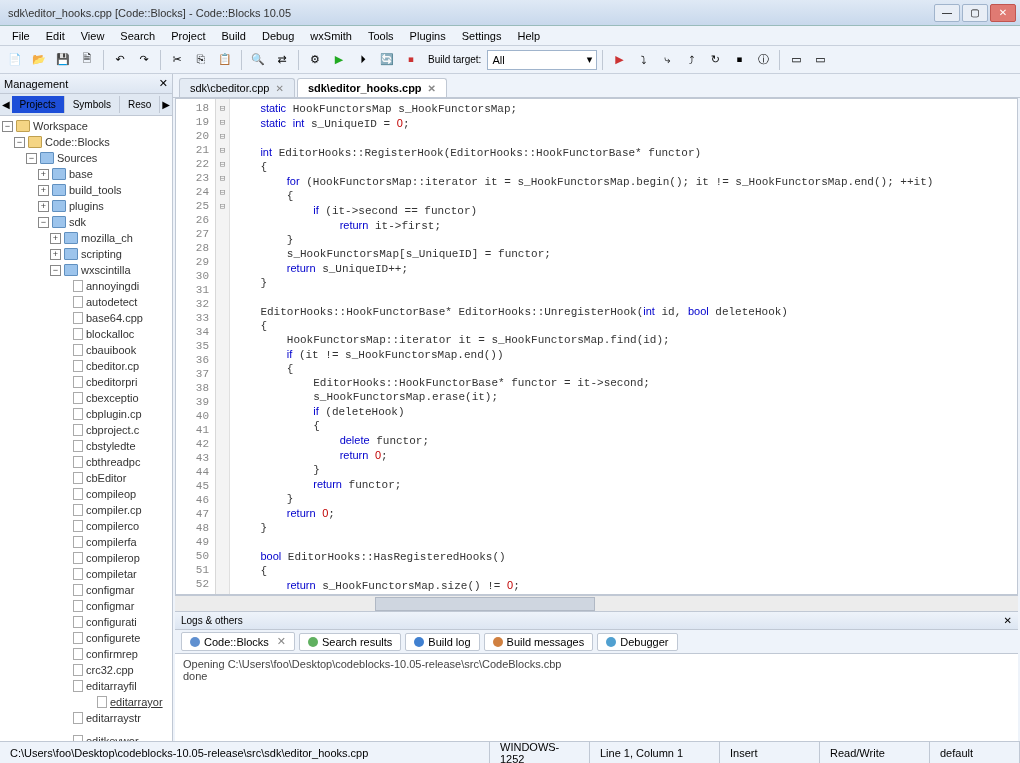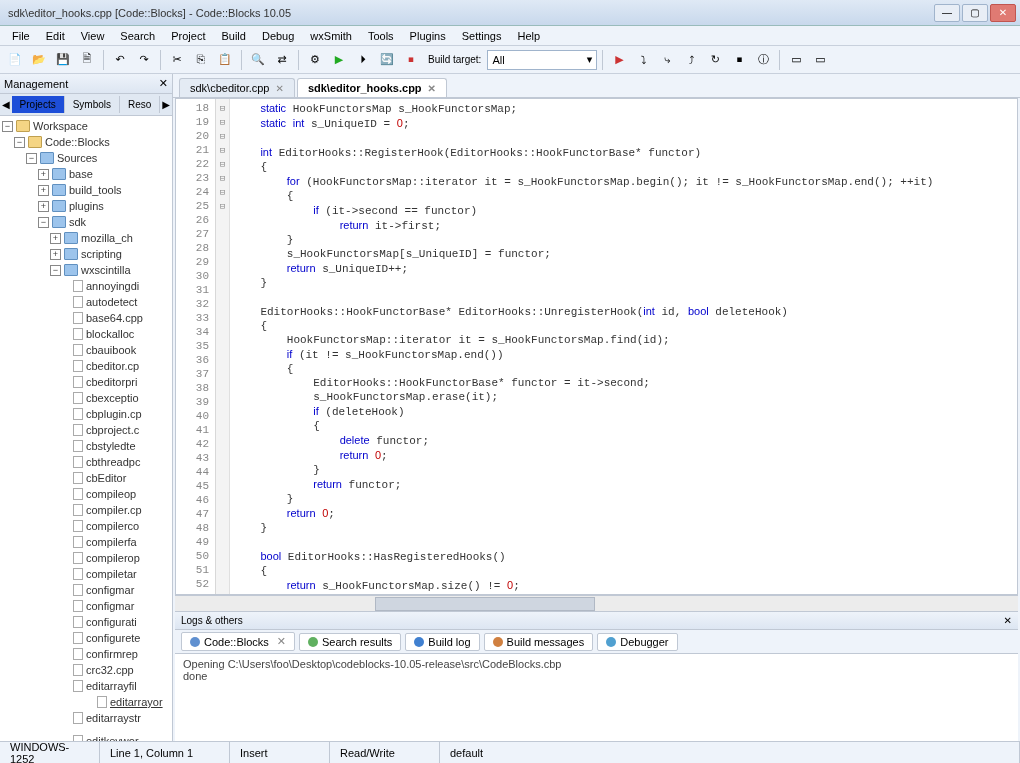--- a/index.html
+++ b/index.html
@@ -505,18 +505,19 @@
             <span class="dot" style="background: rgb(80, 160, 208);"></span>
             <span>Debugger</span>
           </div>
         </div>
       <div class="logbody" id="logbody">Opening C:\Users\foo\Desktop\codeblocks-10.05-release\src\CodeBlocks.cbp<br>done</div>
     </div>
   </div>
 </div>
 
 <div class="statusbar">
+  <div class="cell" style="flex:0 0 490px">C:\Users\foo\Desktop\codeblocks-10.05-release\src\sdk\editor_hooks.cpp</div>
   <div class="cell" style="flex:0 0 100px">WINDOWS-1252</div>
   <div class="cell" style="flex:0 0 130px">Line 1, Column 1</div>
   <div class="cell" style="flex:0 0 100px">Insert</div>
   <div class="cell" style="flex:0 0 110px">Read/Write</div>
   <div class="cell" style="flex:1">default</div>
 </div>
 
 </body></html>

